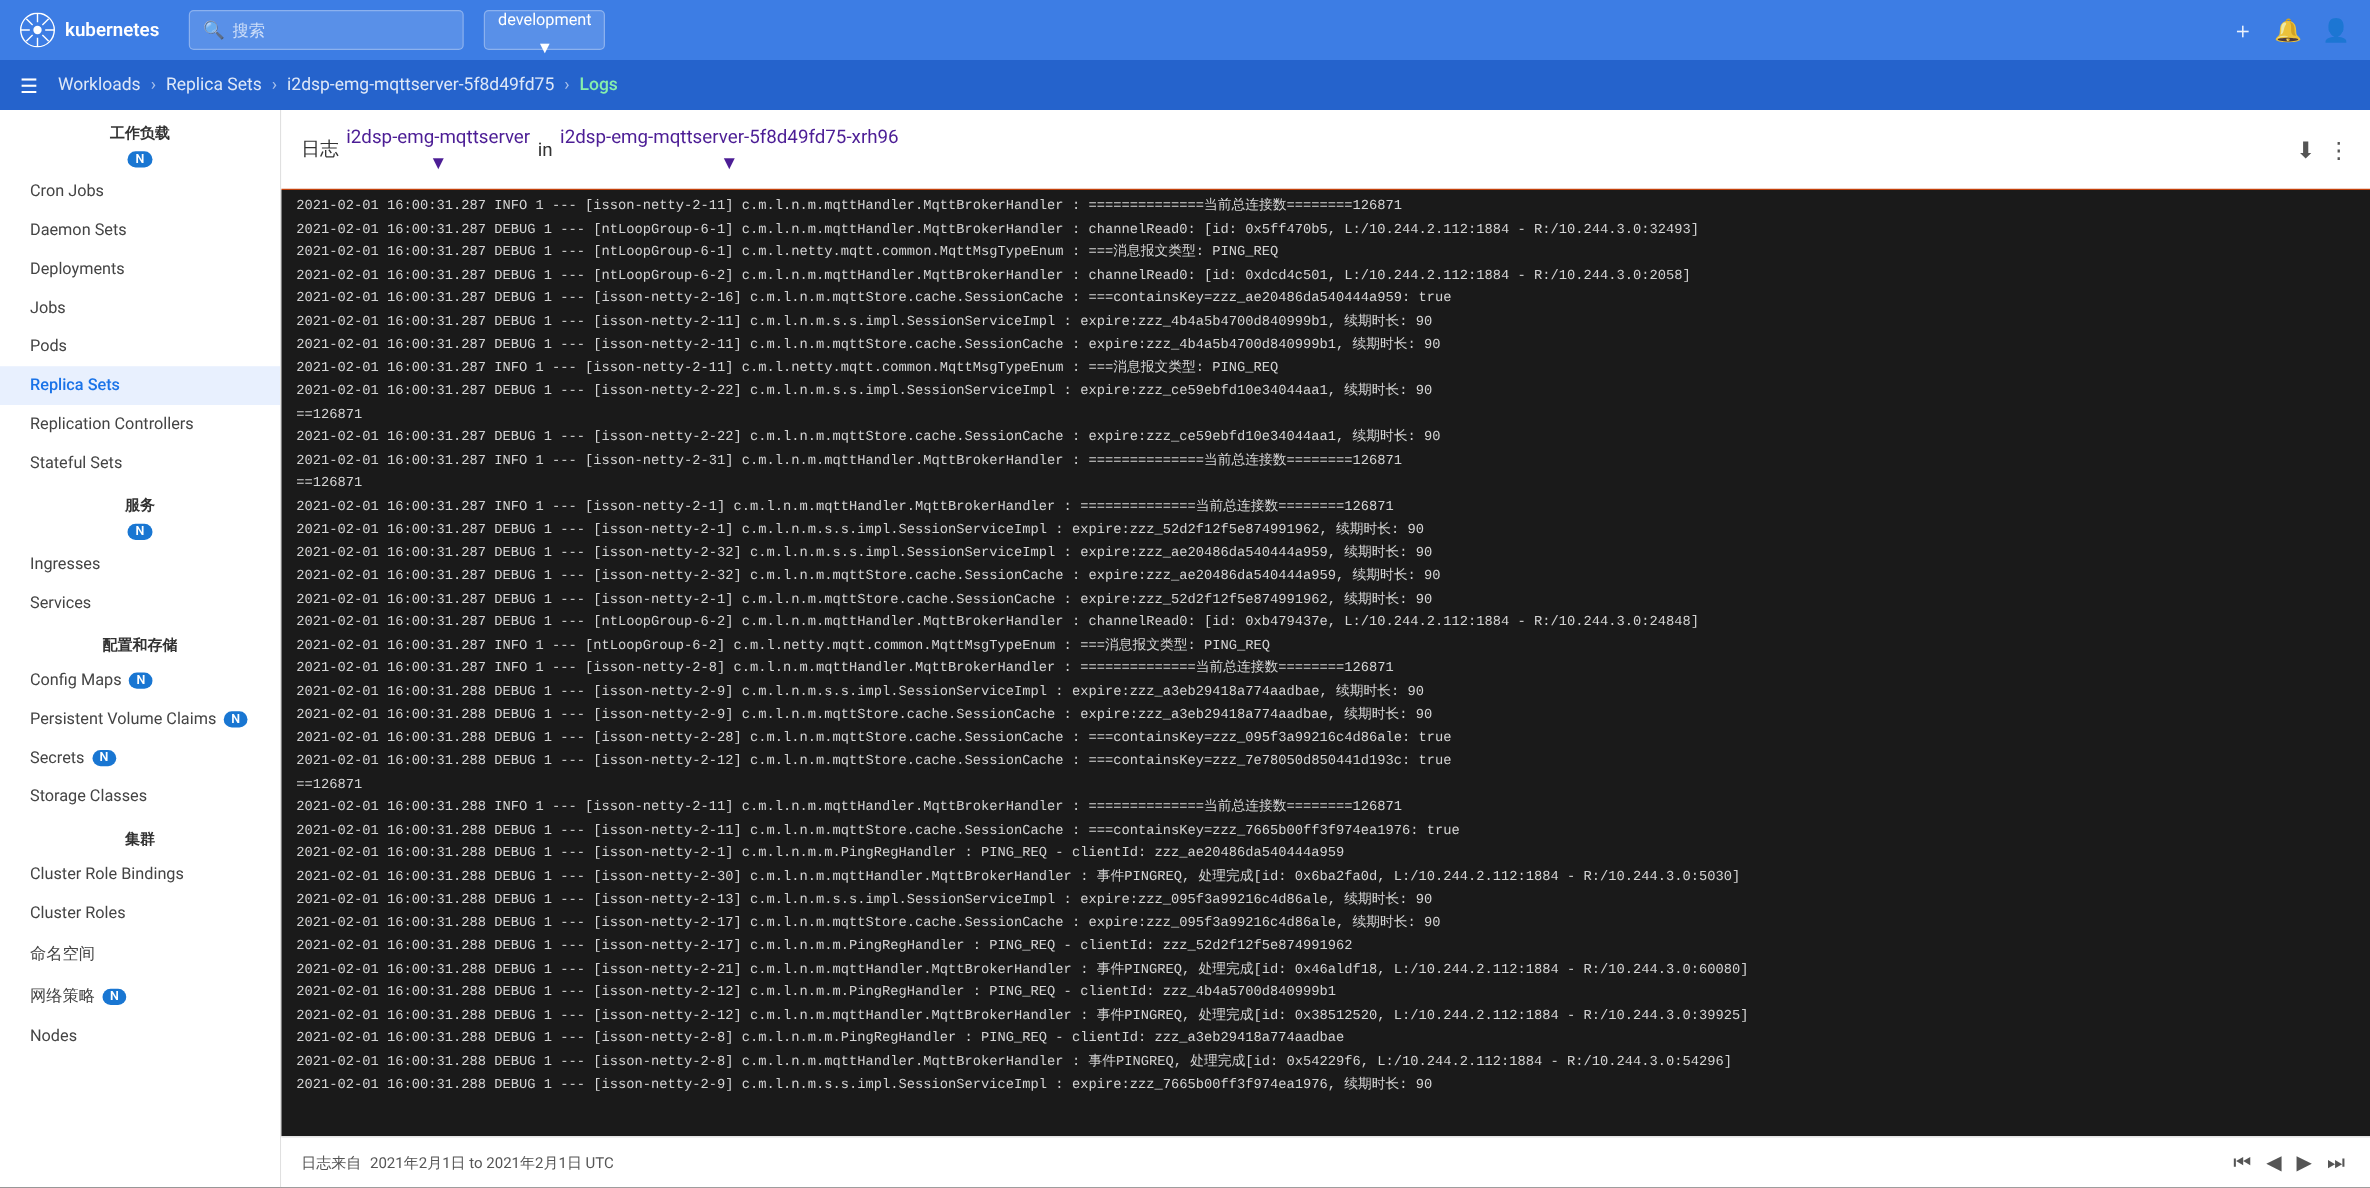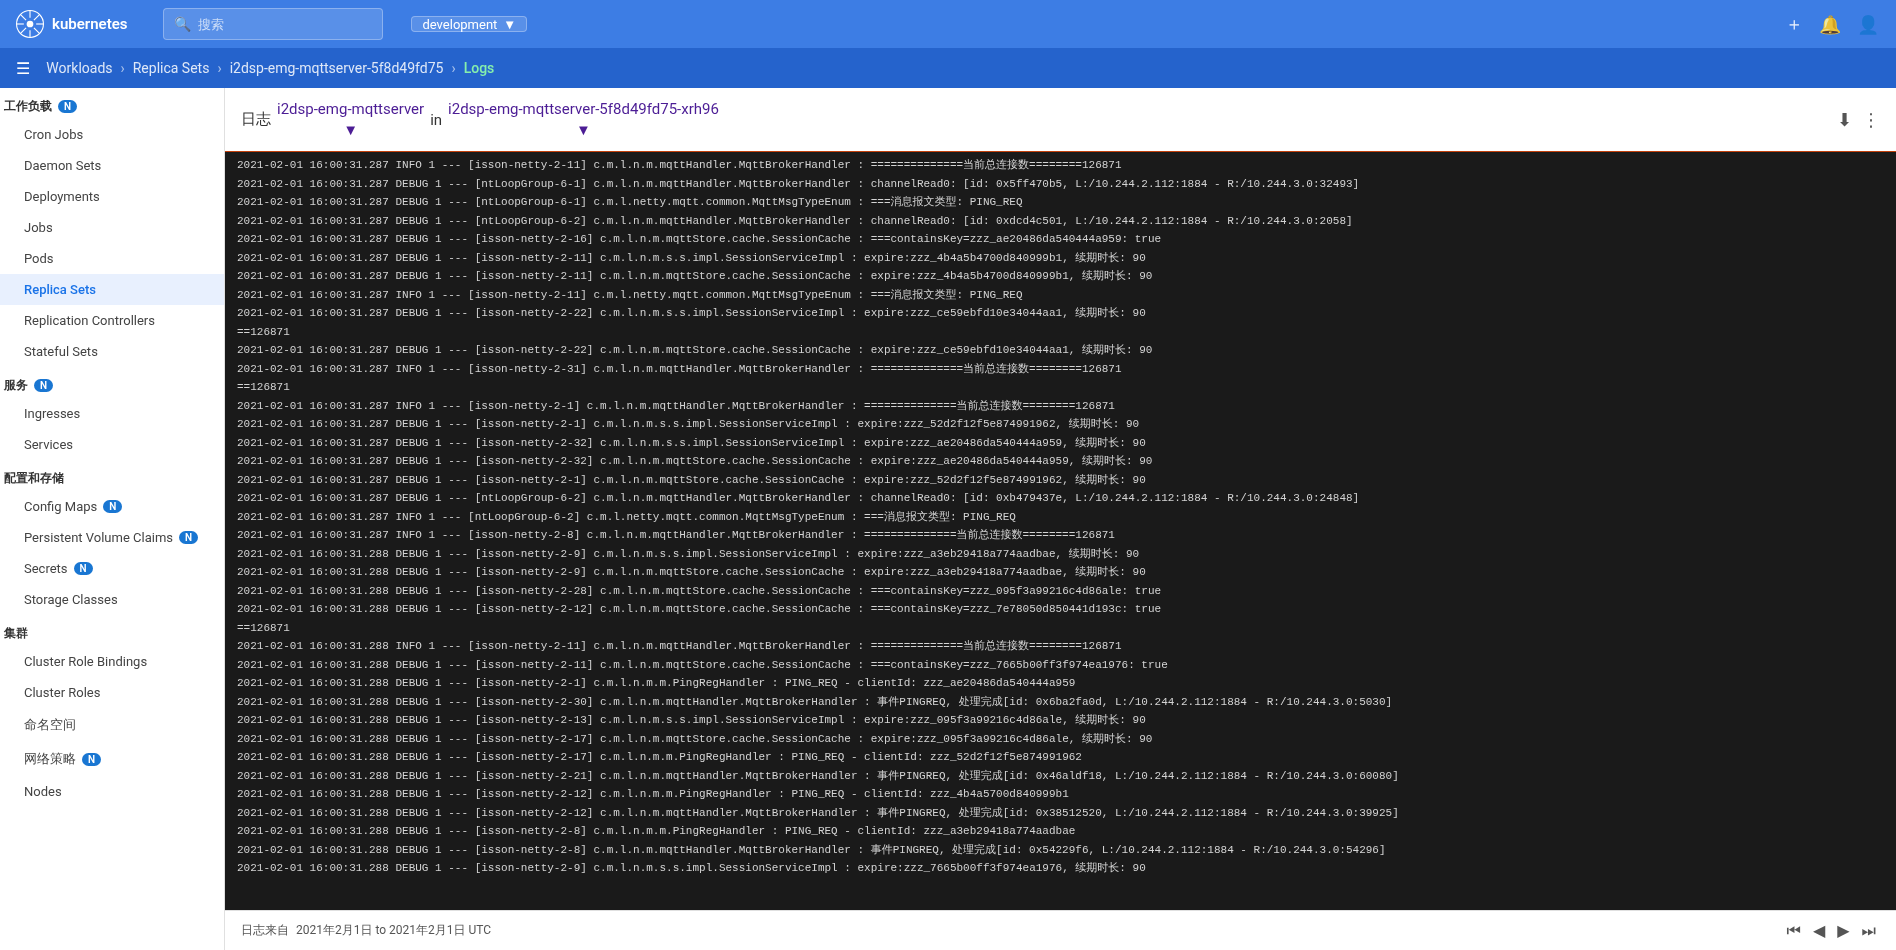--- a/index.html
+++ b/index.html
@@ -5,21 +5,21 @@
     * { margin: 0; padding: 0; box-sizing: border-box; }
     body { font-family: -apple-system, BlinkMacSystemFont, 'Segoe UI', Roboto, sans-serif; font-size: 13px; background: #f5f5f5; display: flex; flex-direction: column; height: 950px; overflow: hidden; }
 
     
     .topbar {
       background: #3d7de4;
       height: 48px;
       display: flex;
       align-items: center;
       padding: 0 16px;
-      gap: 24px;
+      gap: 12px;
       flex-shrink: 0;
     }
     .topbar-logo { display: flex; align-items: center; gap: 8px; color: white; font-weight: 600; font-size: 15px; }
     .topbar-logo svg { width: 28px; height: 28px; }
     .topbar-search {
       margin-left: 12px;
       background: rgba(255,255,255,0.15);
       border: 1px solid rgba(255,255,255,0.3);
       border-radius: 4px;
       display: flex;
@@ -67,27 +67,28 @@
 
     
     .sidebar {
       width: 225px;
       background: white;
       border-right: 1px solid #e0e0e0;
       overflow-y: auto;
       flex-shrink: 0;
     }
     .sidebar-section-header {
-      padding: 10px 4px 4px;
+      padding: 10px 20px 4px;
       font-size: 12px;
       font-weight: 600;
       color: #333;
       display: flex;
       align-items: center;
       gap: 6px;
+      flex-direction: column;
     }
     .badge {
       background: #1976d2;
       color: white;
       border-radius: 10px;
       padding: 1px 6px;
       font-size: 10px;
       font-weight: 600;
     }
     .sidebar-item {
@@ -193,21 +194,21 @@
       <line x1="64" y1="64" x2="82" y2="82" stroke="white" stroke-width="4"></line>
       <line x1="82" y1="18" x2="64" y2="36" stroke="white" stroke-width="4"></line>
       <line x1="36" y1="64" x2="18" y2="82" stroke="white" stroke-width="4"></line>
     </svg>
     <span>kubernetes</span>
   </div>
   <div class="topbar-search">
     <span class="topbar-search-icon">🔍</span>
     <input type="text" placeholder="搜索" style="">
   </div>
-  <div style="margin-left: 4px; background: rgba(255,255,255,0.15); border: 1px solid rgba(255,255,255,0.3); border-radius: 4px; padding: 0 10px; height: 16px; display: flex; align-items: center; gap: 6px; cursor: pointer; color: white; font-size: 13px;">
+  <div style="margin-left: 4px; background: rgba(255,255,255,0.15); border: 1px solid rgba(255,255,255,0.3); border-radius: 4px; padding: 0 10px; height: 32px; display: flex; align-items: center; gap: 6px; cursor: pointer; color: white; font-size: 13px; flex-direction: column;">
     <span>development</span>
     <span>▼</span>
   </div>
   <div class="topbar-spacer"></div>
   <div class="topbar-actions">
     <span class="icon-btn">＋</span>
     <span class="icon-btn">🔔</span>
     <span class="icon-btn">👤</span>
   </div>
 </div>

